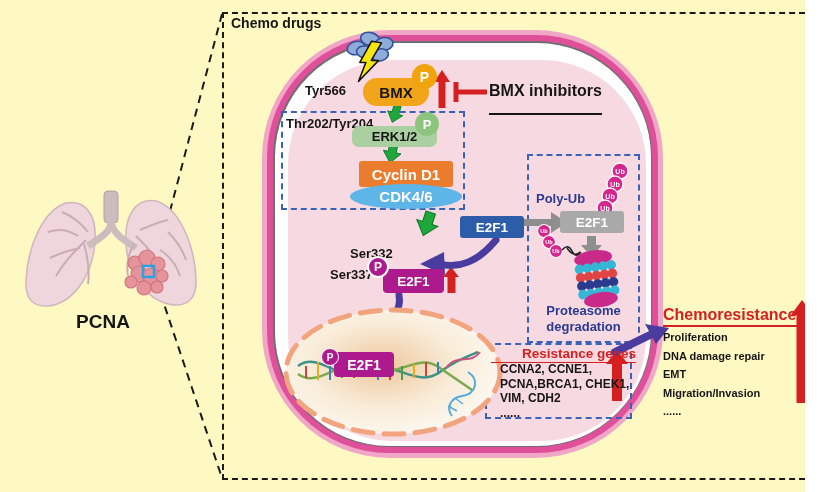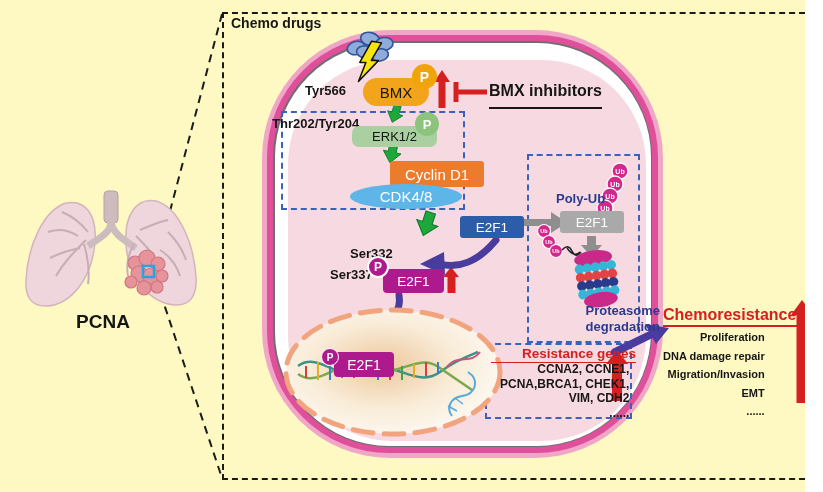--- a/index.html
+++ b/index.html
@@ -13,27 +13,27 @@
   .cell-m{position:absolute;inset:5px;border-radius:122px;background:#df4f9a;}
   .cell-g{position:absolute;inset:11px;border-radius:116px;background:#6f6f6f;}
   .cell-w{position:absolute;inset:12.5px;border-radius:114px;background:#ffffff;}
   .cell-in{position:absolute;left:26px;top:30px;right:17px;bottom:17px;
            border-radius:104px;background:#f7dae1;}
   .dashbox{position:absolute;border:2px dashed #3a62b8;box-sizing:border-box;z-index:2;}
   svg.overlay{position:absolute;left:0;top:0;z-index:3;pointer-events:none;}
   
   .lbl{position:absolute;font-weight:bold;color:#161616;white-space:nowrap;z-index:4;}
   .pbox{position:absolute;display:flex;align-items:center;justify-content:center;
-        font-weight:normal;color:#fff;z-index:4;box-sizing:border-box;}
+        font-weight:bold;color:#fff;z-index:4;box-sizing:border-box;}
   .pcirc{position:absolute;border-radius:50%;display:flex;align-items:center;
          justify-content:center;color:#fff;font-weight:bold;z-index:5;box-sizing:border-box;}
   .u-red{color:#d42020;border-bottom:2px solid #d42020;display:inline-block;padding-bottom:1px;text-align:right;}
-  .u-blk{border-bottom:2px solid #161616;display:inline-block;padding-bottom:7px;}
-  .navy{color:#2b3990;margin-left:20px;}
-  .list-line{display:block;text-align:right;}
+  .u-blk{border-bottom:2px solid #161616;display:inline-block;padding-bottom:13px;}
+  .navy{color:#2b3990;}
+  .list-line{display:block;}
 </style>
 </head>
 <body>
 
 <div id="stage">
 
   <div id="frame"></div>
 
   <div class="cell">
     <div class="cell-m"></div>
@@ -224,25 +224,25 @@
   </svg>
 
   <div class="lbl" style="left:231px;top:15px;font-size:14px;">Chemo drugs</div>
   <div class="lbl" style="left:58px;top:311px;width:90px;text-align:center;font-size:19px;">PCNA</div>
 
   <div class="lbl" style="left:305px;top:83px;font-size:13px;text-align:center;">Tyr566</div>
   <div class="pbox" style="left:363px;top:78px;width:66px;height:28px;background:#f2a41a;border-radius:14px;color:#161616;font-size:15px;">BMX</div>
   <div class="pcirc" style="left:412px;top:64px;width:25px;height:25px;background:#f0a30a;font-size:14px;">P</div>
   <div class="lbl" style="left:489px;top:82px;font-size:16px;"><span class="u-blk">BMX inhibitors</span></div>
 
-  <div class="lbl" style="left:272px;top:116px;font-size:13px;">Thr202/Tyr204</div>
+  <div class="lbl" style="left:286px;top:116px;font-size:13px;">Thr202/Tyr204</div>
   <div class="pcirc" style="left:415px;top:112px;width:24px;height:24px;background:#8cc47e;font-size:13px;">P</div>
   <div class="pbox" style="left:352px;top:126px;width:85px;height:21px;background:#aacfa0;border-radius:7px;color:#161616;font-size:13px;">ERK1/2</div>
-  <div class="pbox" style="left:359px;top:161px;width:94px;height:26px;background:#ec7c2d;border-radius:3px;font-size:15px;margin-left:31px;">Cyclin D1</div>
-  <div class="pbox" style="left:350px;top:184px;width:112px;height:25px;background:#5eb5e7;border-radius:50%;font-size:15px;">CDK4/8</div>
+  <div class="pbox" style="left:359px;top:161px;width:94px;height:26px;background:#ec7c2d;border-radius:3px;font-size:15px;">Cyclin D1</div>
+  <div class="pbox" style="left:350px;top:184px;width:112px;height:25px;background:#5eb5e7;border-radius:50%;font-size:15px;">CDK4/6</div>
 
   <div class="pbox" style="left:460px;top:216px;width:64px;height:22px;background:#2d5ca8;border-radius:3px;font-size:13.5px;">E2F1</div>
   <div class="lbl" style="left:322px;top:246px;font-size:13px;margin-left:28px;">Ser332</div>
   <div class="lbl" style="left:330px;top:267px;font-size:13px;">Ser337</div>
   <div class="pcirc" style="left:367px;top:256px;width:22px;height:22px;background:#ad1a8d;border:2px solid #fff;font-size:12px;">P</div>
   <div class="pbox" style="left:383px;top:269px;width:61px;height:24px;background:#ad1a8d;border-radius:4px;font-size:13.5px;">E2F1</div>
 
   <div class="pcirc" style="left:321px;top:348px;width:18px;height:18px;background:#ad1a8d;border:1.5px solid #fff;font-size:10px;">P</div>
   <div class="pbox" style="left:334px;top:352px;width:60px;height:25px;background:#ad1a8d;border-radius:4px;font-size:14px;">E2F1</div>
 
@@ -258,18 +258,18 @@
     <span class="list-line">CCNA2, CCNE1,</span>
     <span class="list-line">PCNA,BRCA1, CHEK1,</span>
     <span class="list-line">VIM, CDH2</span>
     <span class="list-line">......</span>
   </div>
 
   <div class="lbl" style="left:663px;top:306px;font-size:16px;"><span class="u-red">Chemoresistance:</span></div>
   <div class="lbl" style="left:663px;top:328px;font-size:11px;line-height:18.5px;">
     <span class="list-line">Proliferation</span>
     <span class="list-line">DNA damage repair</span>
+    <span class="list-line">EMT</span>
     <span class="list-line">Migration/Invasion</span>
-    <span class="list-line">EMT</span>
     <span class="list-line">......</span>
   </div>
 
 </div>
 
 </body></html>

